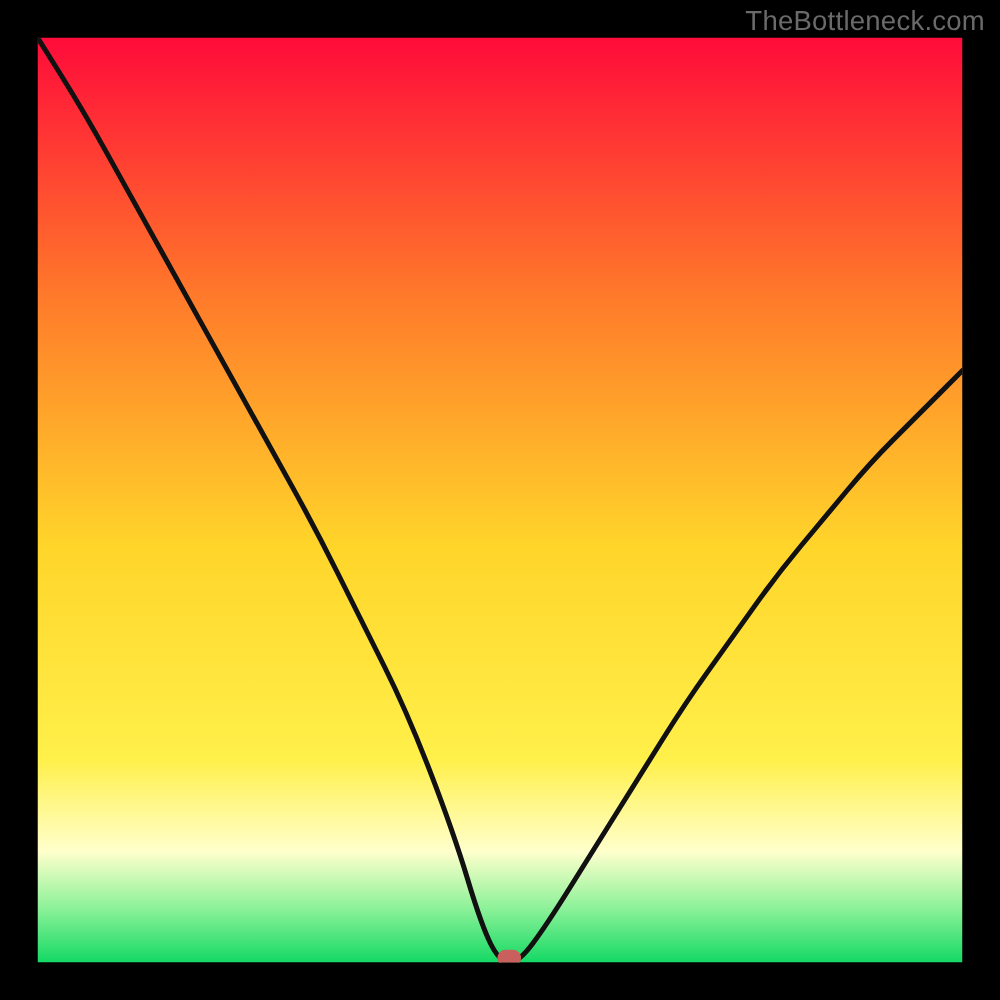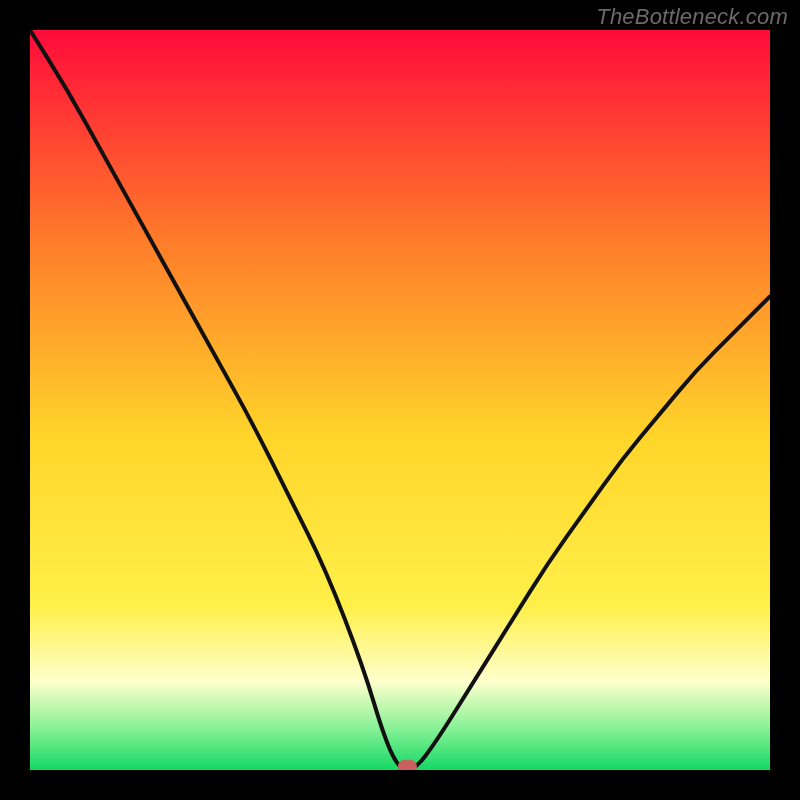--- a/index.html
+++ b/index.html
@@ -9,21 +9,20 @@
     height: 800px;
     background: #000;
     overflow: hidden;
     font-family: Arial, Helvetica, sans-serif;
   }
   .frame {
     position: relative;
     width: 800px;
     height: 800px;
     background: #000;
-    font-style: italic;
   }
   .plot {
     position: absolute;
     left: 30px;
     top: 30px;
     width: 740px;
     height: 740px;
     
   }
   .watermark {

